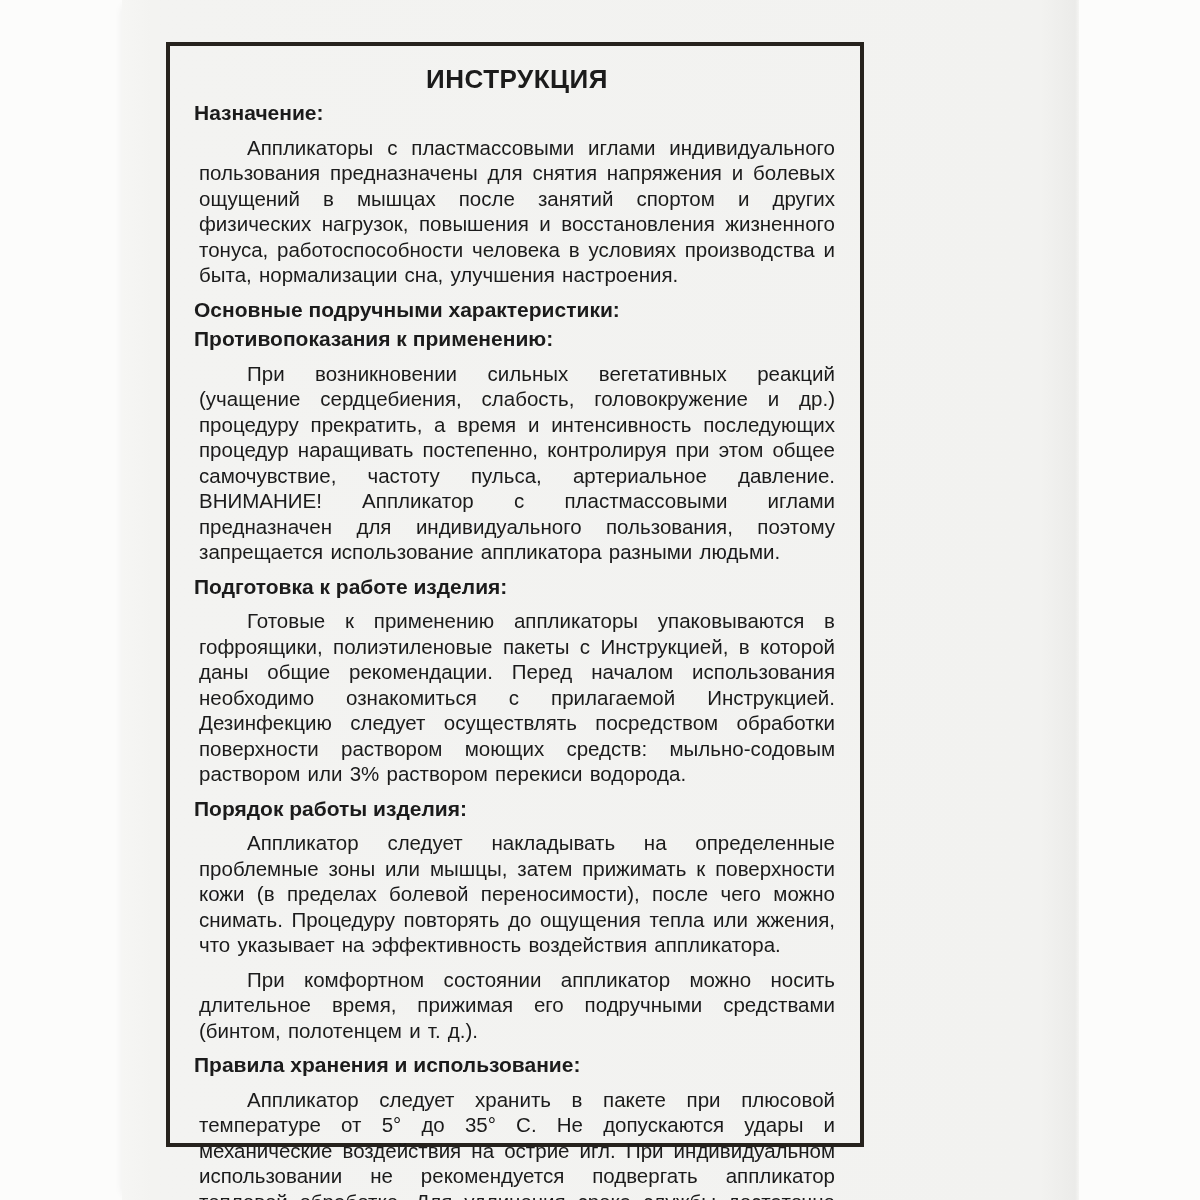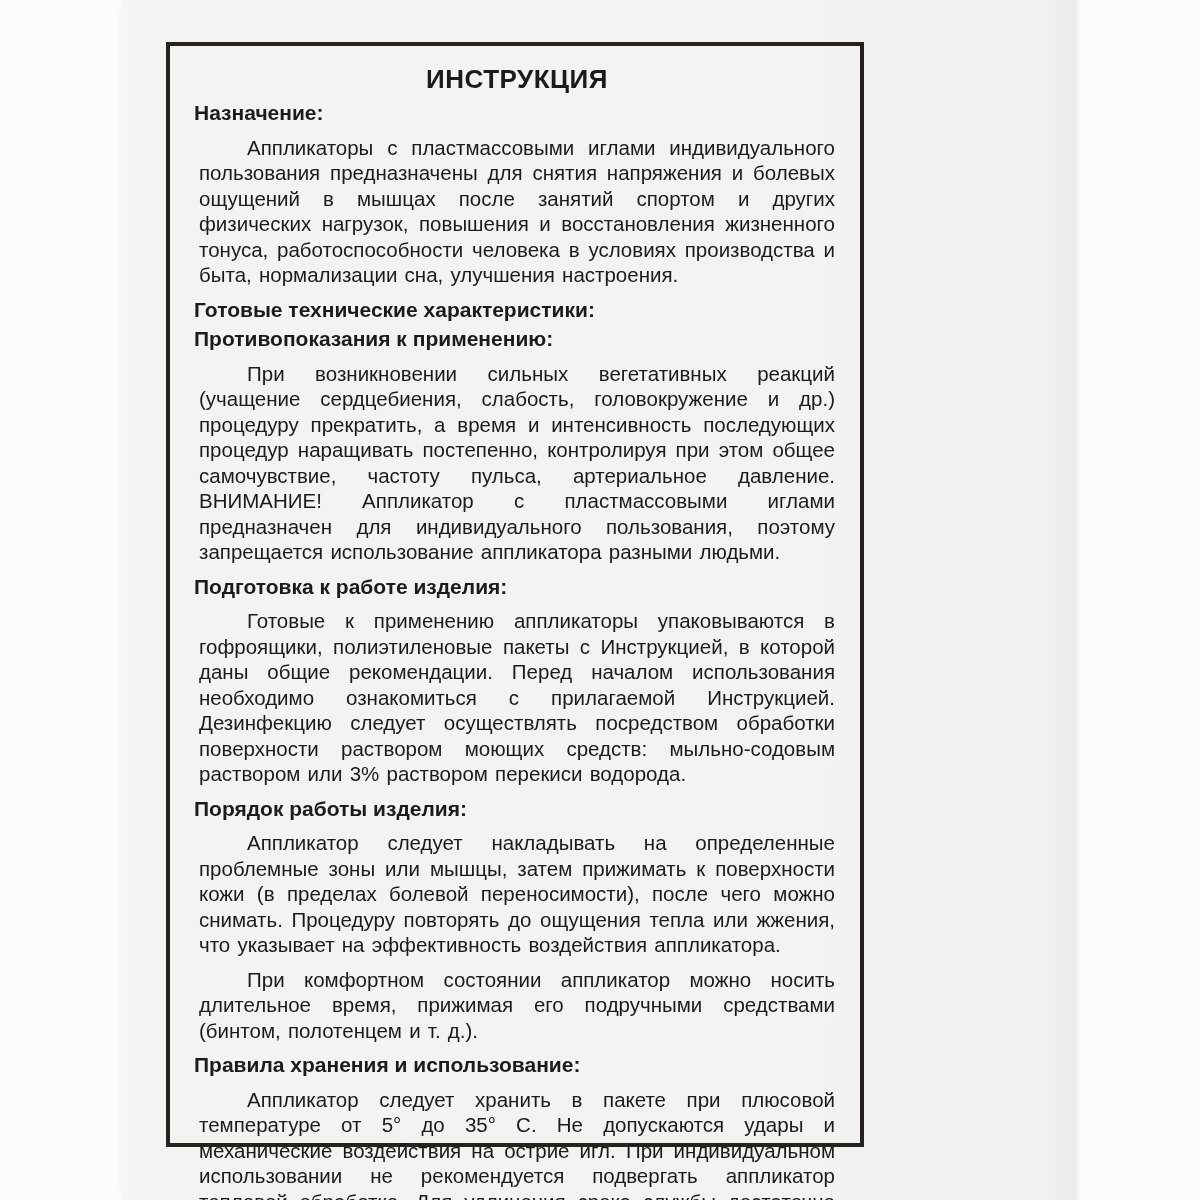--- a/index.html
+++ b/index.html
@@ -84,21 +84,21 @@
 
       <h1 class="doc-title">ИНСТРУКЦИЯ</h1>
 
 
       <section>
         <h3 class="sec-heading">Назначение:</h3>
         <p class="sec-para">Аппликаторы с пластмассовыми иглами индивидуального пользования предназначены для снятия напряжения и болевых ощущений в мышцах после занятий спортом и других физических нагрузок, повышения и восстановления жизненного тонуса, работоспособности человека в условиях производства и быта, нормализации сна, улучшения настроения.</p>
       </section>
 
       <section>
-        <h3 class="sec-heading">Готовые технические характеристики:</h3>
+        <h3 class="sec-heading">Основные подручными характеристики:</h3>
       </section>
 
       <section>
         <h3 class="sec-heading">Противопоказания к применению:</h3>
         <p class="sec-para">При возникновении сильных вегетативных реакций (учащение сердцебиения, слабость, головокружение и др.) процедуру прекратить, а время и интенсивность последующих процедур наращивать постепенно, контролируя при этом общее самочувствие, частоту пульса, артериальное давление. ВНИМАНИЕ! Аппликатор с пластмассовыми иглами предназначен для индивидуального пользования, поэтому запрещается использование аппликатора разными людьми.</p>
       </section>
 
       <section>
         <h3 class="sec-heading">Подготовка к работе изделия:</h3>
         <p class="sec-para">Готовые к применению аппликаторы упаковываются в гофроящики, полиэтиленовые пакеты с Инструкцией, в которой даны общие рекомендации. Перед началом использования необходимо ознакомиться с прилагаемой Инструкцией. Дезинфекцию следует осуществлять посредством обработки поверхности раствором моющих средств: мыльно-содовым раствором или 3% раствором перекиси водорода.</p>

